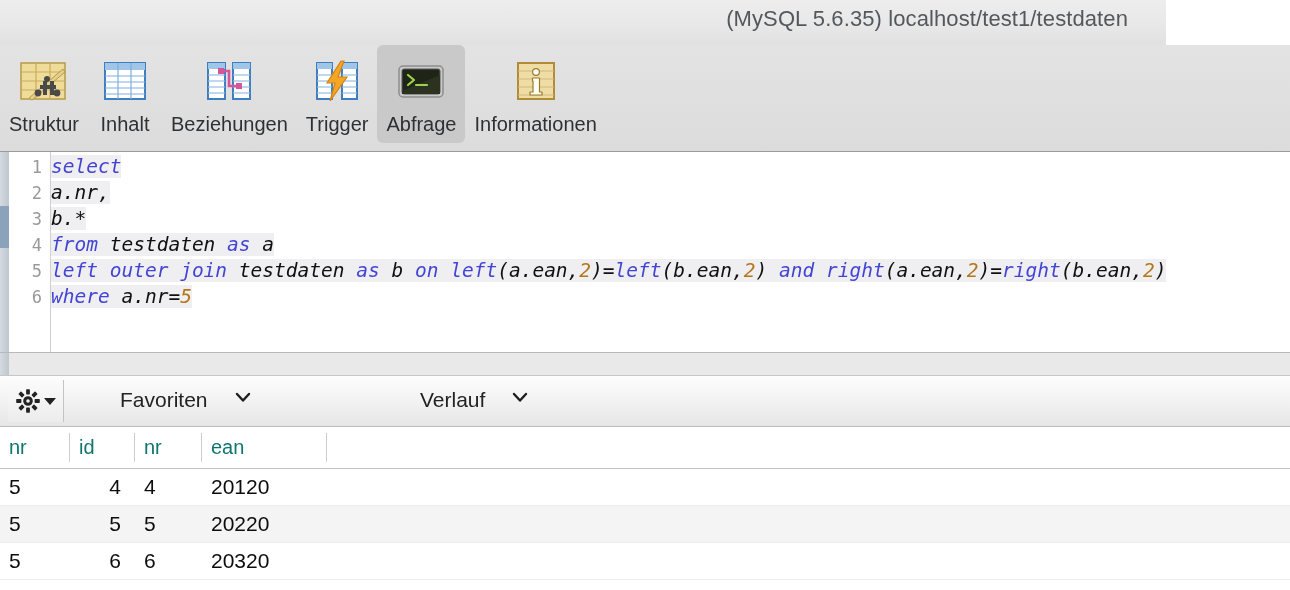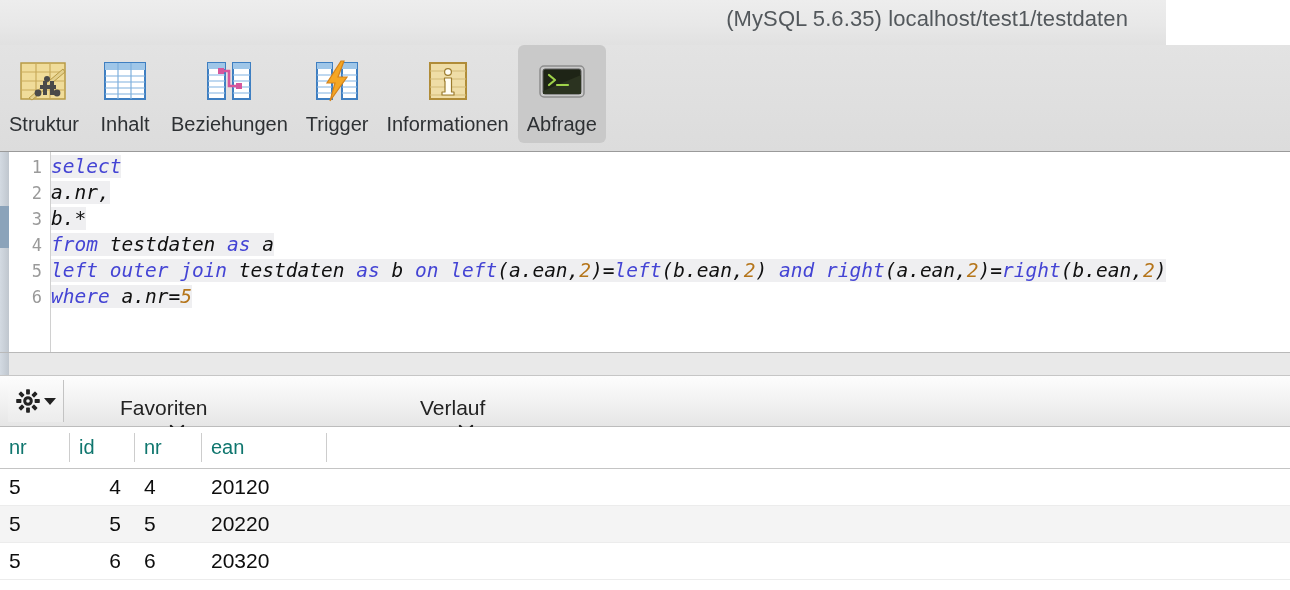--- a/index.html
+++ b/index.html
@@ -157,25 +157,24 @@
     box-sizing: border-box;
     cursor: default;
   }
   .caret-down {
     width: 0; height: 0;
     border-left: 6px solid transparent;
     border-right: 6px solid transparent;
     border-top: 7px solid #222;
   }
   .popbtn {
-    position: absolute; top: 20px;
+    position: absolute; top: 12px;
     height: 42px;
-    display: flex; align-items: center;
+    display: flex; 
     cursor: default;
-    flex-direction: column;
   }
   .popbtn .plabel {
     font-size: 21px; color: #232323;
     white-space: nowrap;
   }
   .popbtn .pchev {
     margin-left: 26px;
     width: 18px; height: 18px;
   }
   #fav { left: 120px; }
@@ -327,48 +326,48 @@
                 <line x1="33" y1="28" x2="48" y2="28"></line>
               <line x1="33" y1="34" x2="48" y2="34"></line>
                 <line x1="33" y1="40" x2="48" y2="40"></line>
             </g>
             <path d="M32 8 L18 30 L26 30 L21 48 L38 24 L29 24 L35 8 Z" fill="#f5a623" stroke="#d4821a" stroke-width="1.2"></path>
           </svg>
         </span>
         <span class="tlabel">Trigger</span>
       </div>
 
+      <div class="tab selected">
+        <span class="ticon">
+          <svg width="56" height="56" viewBox="0 0 56 56">
+            <rect x="6" y="13" width="44" height="31" rx="4" fill="#c9c9c9" stroke="#8d8d8d" stroke-width="1.5"></rect>
+            <rect x="9" y="16" width="38" height="25" rx="2" fill="#1e2416" stroke="#5a5a5a" stroke-width="1"></rect>
+            <path d="M9 38 L47 22 L47 41 L9 41 Z" fill="#2b3320"></path>
+            <path d="M15 22 L21 27 L15 32" fill="none" stroke="#9fd24a" stroke-width="2.2" stroke-linecap="round" stroke-linejoin="round"></path>
+            <line x1="23" y1="32" x2="34" y2="32" stroke="#9fd24a" stroke-width="2.2" stroke-linecap="round"></line>
+          </svg>
+        </span>
+        <span class="tlabel">Abfrage</span>
+      </div>
+
       <div class="tab">
         <span class="ticon">
           <svg width="56" height="56" viewBox="0 0 56 56">
             <rect x="10" y="10" width="36" height="36" fill="#efdda6" stroke="#b08c38" stroke-width="2"></rect>
             <g stroke="#d4bc79" stroke-width="1.2">
               <line x1="10" y1="18" x2="46" y2="18"></line>
                 <line x1="10" y1="26" x2="46" y2="26"></line>
               <line x1="10" y1="34" x2="46" y2="34"></line>
                 <line x1="10" y1="42" x2="46" y2="42"></line>
             </g>
             <circle cx="28" cy="19" r="3.4" fill="#fffdf4" stroke="#9c7c2e" stroke-width="1.2"></circle>
             <path d="M24.5 25 L31.5 25 L31.5 39 L34 39 L34 42 L22 42 L22 39 L25 39 L25 28 L24.5 28 Z" fill="#fffdf4" stroke="#9c7c2e" stroke-width="1.2" stroke-linejoin="round"></path>
           </svg>
         </span>
         <span class="tlabel">Informationen</span>
-      </div>
-
-      <div class="tab selected">
-        <span class="ticon">
-          <svg width="56" height="56" viewBox="0 0 56 56">
-            <rect x="6" y="13" width="44" height="31" rx="4" fill="#c9c9c9" stroke="#8d8d8d" stroke-width="1.5"></rect>
-            <rect x="9" y="16" width="38" height="25" rx="2" fill="#1e2416" stroke="#5a5a5a" stroke-width="1"></rect>
-            <path d="M9 38 L47 22 L47 41 L9 41 Z" fill="#2b3320"></path>
-            <path d="M15 22 L21 27 L15 32" fill="none" stroke="#9fd24a" stroke-width="2.2" stroke-linecap="round" stroke-linejoin="round"></path>
-            <line x1="23" y1="32" x2="34" y2="32" stroke="#9fd24a" stroke-width="2.2" stroke-linecap="round"></line>
-          </svg>
-        </span>
-        <span class="tlabel">Abfrage</span>
       </div>
 
     </div>
   </div>
 
   <div class="editor">
     <div class="edge-strip">
       <div class="edge-thumb"></div>
     </div>
 

